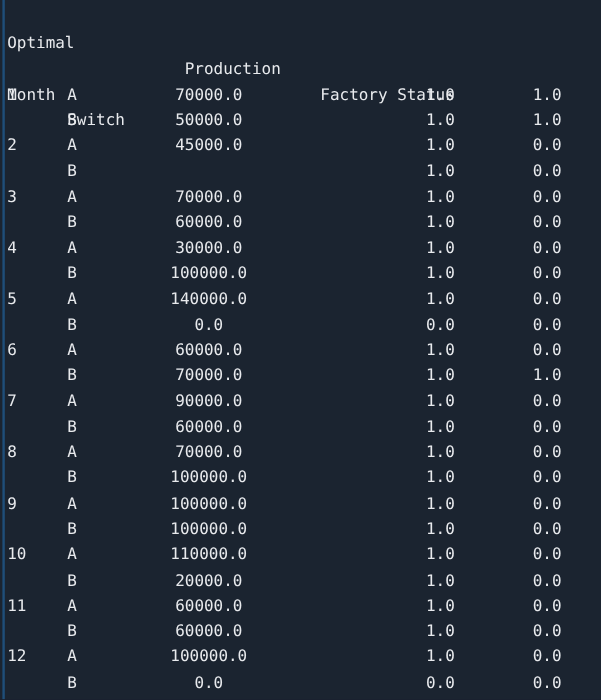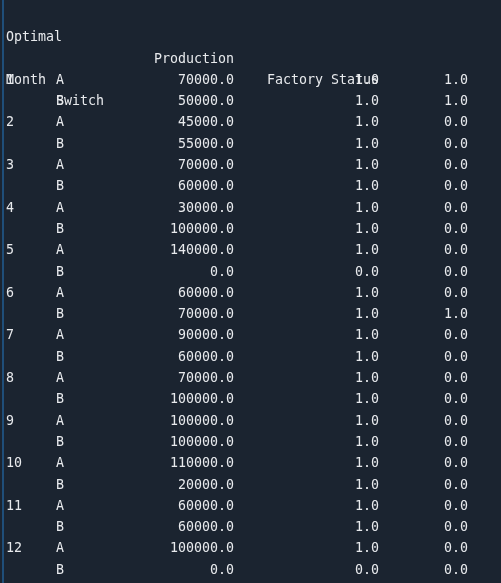--- a/index.html
+++ b/index.html
@@ -67,21 +67,21 @@
   }
   .c-factory {
     position: absolute;
     left: 56px;
     text-align: left;
   }
   .c-production {
     position: absolute;
     left: 114px;
     width: 120px;
-    text-align: right;
+    text-align: center;
   }
   .c-status {
     position: absolute;
     left: 250px;
     width: 129px;
     text-align: right;
   }
   .c-switch {
     position: absolute;
     left: 390px;
@@ -123,21 +123,21 @@
 
     <div class="line">
       <span class="c-month">Month</span>
       <span class="c-factory">Switch</span>
     </div>
 
     <div id="rows">
         <div class="line"><span class="c-month">1</span><span class="c-factory">A</span><span class="c-production">70000.0</span><span class="c-status">1.0</span><span class="c-switch">1.0</span></div>
         <div class="line"><span class="c-month"></span><span class="c-factory">B</span><span class="c-production">50000.0</span><span class="c-status">1.0</span><span class="c-switch">1.0</span></div>
         <div class="line"><span class="c-month">2</span><span class="c-factory">A</span><span class="c-production">45000.0</span><span class="c-status">1.0</span><span class="c-switch">0.0</span></div>
-        <div class="line"><span class="c-month"></span><span class="c-factory">B</span><span class="c-production">55000.0</span><span class="c-status">1.0</span><span class="c-switch">0.0</span></div>
+        <div class="line"><span class="c-month"></span><span class="c-factory">B</span><span class="c-status">1.0</span><span class="c-switch">0.0</span></div>
         <div class="line"><span class="c-month">3</span><span class="c-factory">A</span><span class="c-production">70000.0</span><span class="c-status">1.0</span><span class="c-switch">0.0</span></div>
         <div class="line"><span class="c-month"></span><span class="c-factory">B</span><span class="c-production">60000.0</span><span class="c-status">1.0</span><span class="c-switch">0.0</span></div>
         <div class="line"><span class="c-month">4</span><span class="c-factory">A</span><span class="c-production">30000.0</span><span class="c-status">1.0</span><span class="c-switch">0.0</span></div>
         <div class="line"><span class="c-month"></span><span class="c-factory">B</span><span class="c-production">100000.0</span><span class="c-status">1.0</span><span class="c-switch">0.0</span></div>
         <div class="line"><span class="c-month">5</span><span class="c-factory">A</span><span class="c-production">140000.0</span><span class="c-status">1.0</span><span class="c-switch">0.0</span></div>
         <div class="line"><span class="c-month"></span><span class="c-factory">B</span><span class="c-production">0.0</span><span class="c-status">0.0</span><span class="c-switch">0.0</span></div>
         <div class="line"><span class="c-month">6</span><span class="c-factory">A</span><span class="c-production">60000.0</span><span class="c-status">1.0</span><span class="c-switch">0.0</span></div>
         <div class="line"><span class="c-month"></span><span class="c-factory">B</span><span class="c-production">70000.0</span><span class="c-status">1.0</span><span class="c-switch">1.0</span></div>
         <div class="line"><span class="c-month">7</span><span class="c-factory">A</span><span class="c-production">90000.0</span><span class="c-status">1.0</span><span class="c-switch">0.0</span></div>
         <div class="line"><span class="c-month"></span><span class="c-factory">B</span><span class="c-production">60000.0</span><span class="c-status">1.0</span><span class="c-switch">0.0</span></div>

